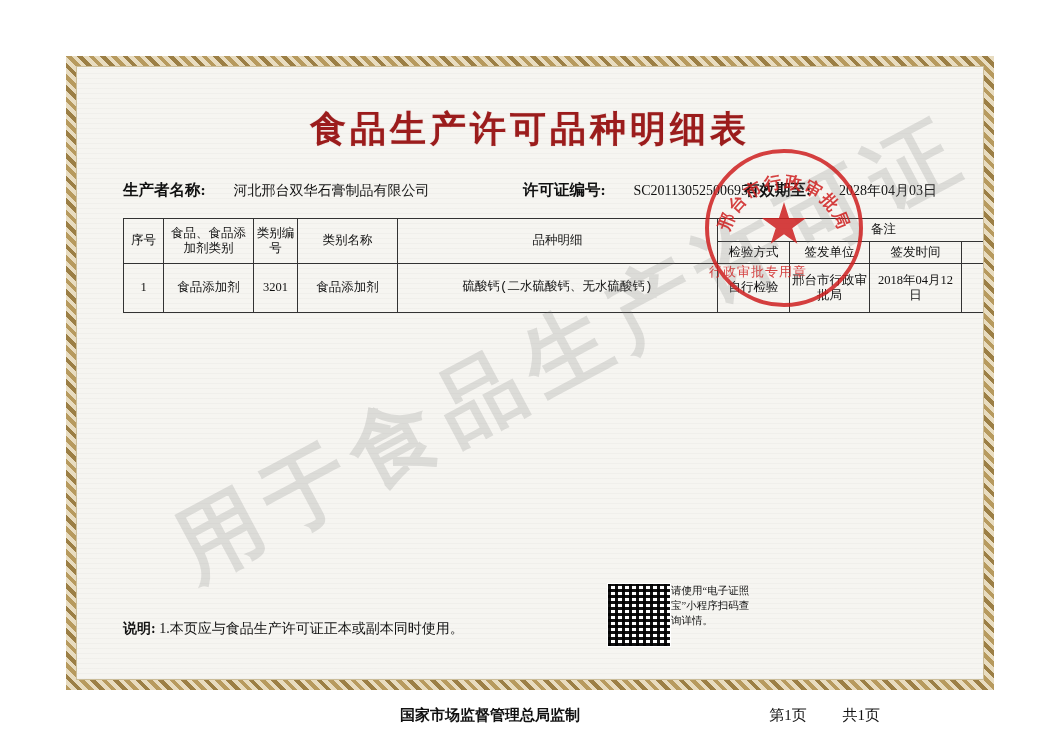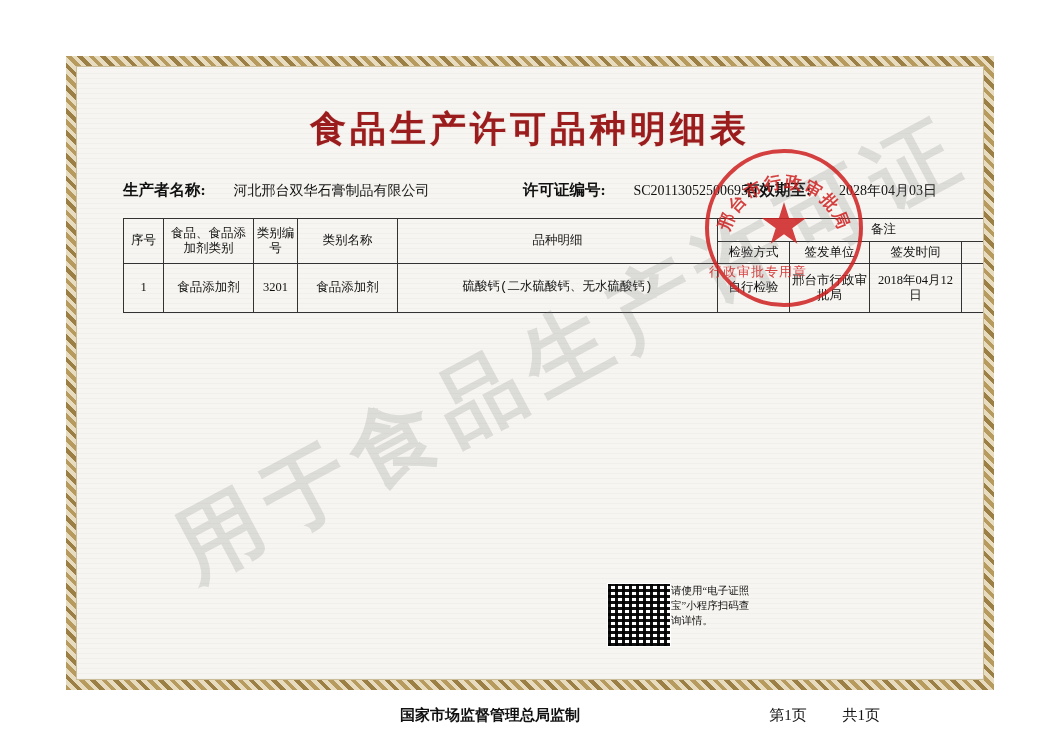--- a/index.html
+++ b/index.html
@@ -305,20 +305,24 @@
         </defs>
         <text>
           <textPath href="#arcpath" startOffset="50%" text-anchor="middle">邢台市行政审批局</textPath>
         </text>
       </svg>
       <div id="seal-star"></div>
       <div id="seal-bottom">行政审批专用章</div>
     </div>
 
     <div id="notes">
+      <div>
+        <span class="note-head">说明:</span>
+        <span>1.本页应与食品生产许可证正本或副本同时使用。</span>
+      </div>
     </div>
 
     <div id="qr-area">
       <div id="qr-code"></div>
       <div id="qr-text">请使用“电子证照宝”小程序扫码查询详情。</div>
     </div>
 
   </div>
 </div>
 

